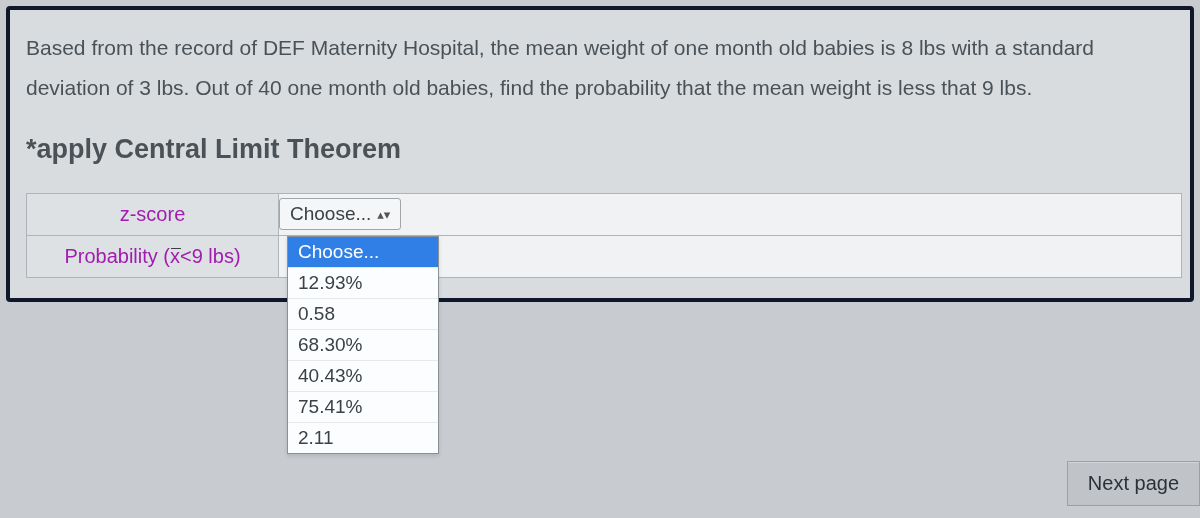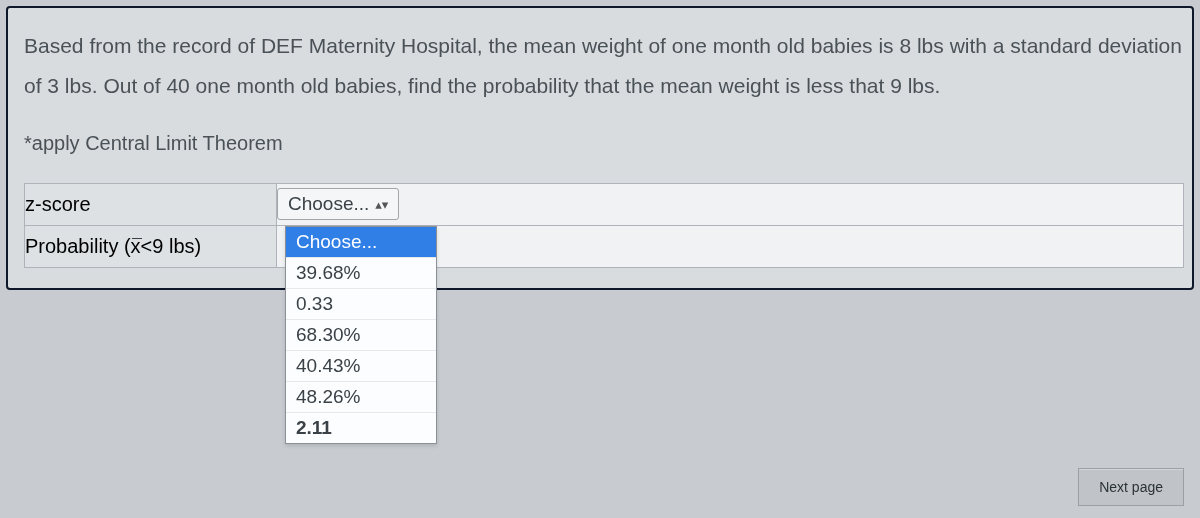--- a/index.html
+++ b/index.html
@@ -10,53 +10,55 @@
     body {
       font-family: Arial, Helvetica, sans-serif;
       background: #c8ccd0;
       width: 1200px;
       height: 518px;
       overflow: hidden;
       position: relative;
     }
     .question-panel {
       background: #d8dcdf;
-      border: 2px solid #0f172a;
+      border: 4px solid #0f172a;
       border-radius: 4px;
       margin: 6px 6px 0 6px;
       padding: 18px 8px 20px 16px;
       position: relative;
     }
     .question-text {
       font-size: 21px;
       color: #4a5258;
       line-height: 1.9;
       margin-bottom: 26px;
     }
     .hint-text {
-      font-size: 20px;
+      font-size: 27px;
       color: #4a5258;
       margin-bottom: 28px;
+      font-weight: bold;
     }
     .answer-table {
       border-collapse: collapse;
       width: 100%;
     }
     .answer-table td {
       padding: 0;
       vertical-align: middle;
     }
     .label-cell {
       background: #dde1e4;
       border: 1px solid #aeb4b9;
       padding: 8px 10px;
       font-size: 20px;
-      color: #000000;
+      color: #a21caf;
       width: 252px;
       height: 42px;
+      text-align: center;
     }
     .select-cell {
       background: #f0f2f4;
       border: 1px solid #aeb4b9;
       border-left: none;
       padding: 4px 8px;
       position: relative;
       height: 42px;
     }
     .select-box {
@@ -89,47 +91,46 @@
     }
     .dropdown-option {
       padding: 4px 10px;
       font-size: 19px;
       color: #3a4248;
       cursor: pointer;
       border-bottom: 1px solid #e6e9eb;
     }
     .dropdown-option:last-child {
       border-bottom: none;
-      font-weight: bold;
     }
     .dropdown-option.selected {
       background: #2f7fe6;
       color: #ffffff;
     }
     .xbar {
       position: relative;
       display: inline-block;
     }
     .xbar::before {
       content: "";
       position: absolute;
       top: 3px;
       left: 1px;
       width: 10px;
       height: 1.2px;
       background: #3a4248;
     }
     .next-button {
       position: absolute;
-      right: 16px;
+      right: 0;
       bottom: 12px;
       background: #c0c4c8;
       border: 1px solid #9aa0a5;
       padding: 10px 20px;
-      font-size: 14px;
+      font-size: 20px;
       color: #2a3238;
       cursor: pointer;
       box-shadow: inset 0 1px 0 rgba(255,255,255,0.3);
     }
   </style>
 </head>
 <body>
 
 <div class="question-panel">
   <p class="question-text">Based from the record of DEF Maternity Hospital, the mean weight of one month old babies is 8 lbs with a standard deviation of 3 lbs. Out of 40 one month old babies, find the probability that the mean weight is less that 9 lbs.</p>
@@ -148,25 +149,25 @@
         </div>
       </td>
     </tr>
     <tr>
       <td class="label-cell">
         <span>Probability (</span><span class="xbar">x</span><span>&lt;9 lbs)</span>
       </td>
       <td class="select-cell" style="position:relative;">
         <div class="dropdown" style="top:0;">
           <div class="dropdown-option selected">Choose...</div>
-          <div class="dropdown-option">39.68%</div>
-          <div class="dropdown-option">0.33</div>
+          <div class="dropdown-option">12.93%</div>
+          <div class="dropdown-option">0.58</div>
           <div class="dropdown-option">68.30%</div>
           <div class="dropdown-option">40.43%</div>
-          <div class="dropdown-option">48.26%</div>
+          <div class="dropdown-option">75.41%</div>
           <div class="dropdown-option">2.11</div>
         </div>
       </td>
     </tr>
   </tbody>
     </table>
 </div>
 
 <button class="next-button">Next page</button>
 

